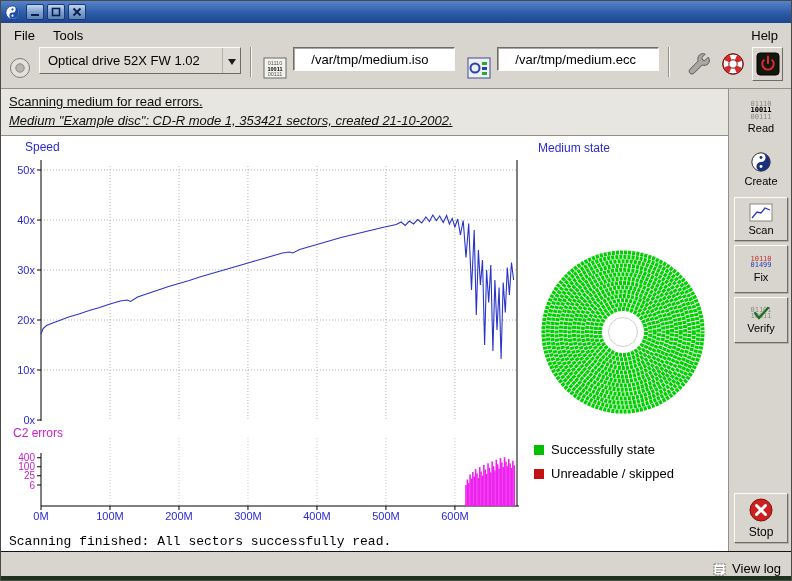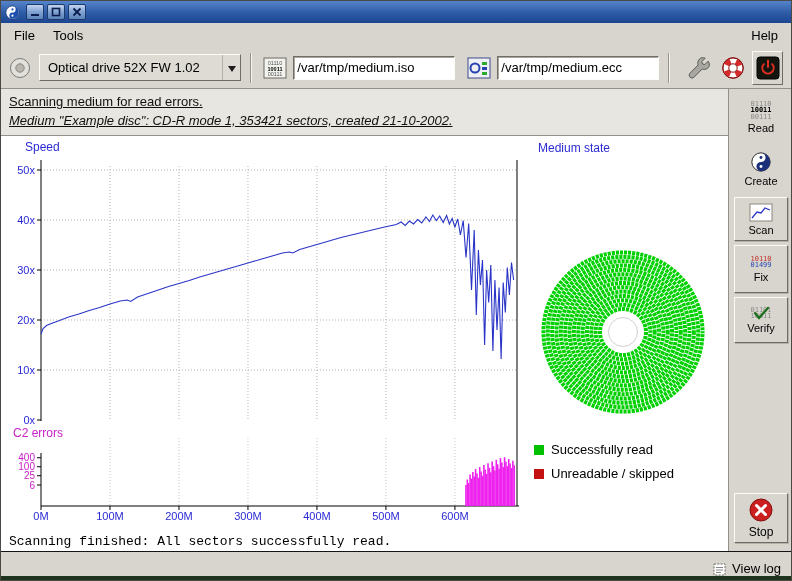--- a/index.html
+++ b/index.html
@@ -16,30 +16,30 @@
   .wbtn{width:18px;height:16px;background:linear-gradient(180deg,#c3d5ee,#7fa2d2 50%,#5d84ba);
     border:1px solid #1c3a6e;border-radius:2px;display:flex;align-items:center;justify-content:center;cursor:default;}
 
   
   .menubar{position:absolute;top:22px;left:0;width:100%;height:24px;background:#d8d5ce;
     display:flex;align-items:center;padding:0 4px;font-size:13px;}
   .menu-item{padding:2px 9px;}
   .menu-item.right{margin-left:auto;}
 
   
-  .toolbar{position:absolute;top:46px;left:0;width:100%;height:42px;display:flex;align-items:center;
+  .toolbar{position:absolute;top:46px;left:0;width:100%;height:42px;display:flex;
     padding:0 8px;border-bottom:1px solid #94918a;background:#d8d5ce;}
   .tsep{width:2px;height:30px;border-left:1px solid #94918a;border-right:1px solid #f6f5f2;margin:0 9px;}
   .combo{display:flex;align-items:center;height:27px;width:212px;margin-left:8px;background:#dedbd4;
     border:1px solid;border-color:#fcfbf8 #6f6c64 #6f6c64 #fcfbf8;font-size:13px;}
   .combo-text{flex:1;padding:0 8px;white-space:nowrap;overflow:hidden;}
   .combo-arrow{width:18px;height:100%;display:flex;align-items:center;justify-content:center;border-left:1px solid #b4b1aa;}
   .combo-arrow::after{content:"";border:4px solid transparent;border-top:6px solid #1d1d1d;margin-top:6px;}
   .entry{height:24px;width:162px;background:#fff;border:1px solid;border-color:#6f6c64 #fcfbf8 #fcfbf8 #6f6c64;
-    box-shadow:inset 1px 1px 0 #a9a69f;font-size:13px;padding:0 3px;margin-left:6px;font-family:"Liberation Sans",sans-serif;color:#000;}
+    box-shadow:inset 1px 1px 0 #a9a69f;font-size:13px;padding:0 17px;margin-left:6px;font-family:"Liberation Sans",sans-serif;color:#000;}
   .tb-icon{display:flex;align-items:center;justify-content:center;}
   .tb-icon.file{margin-left:2px;}
   .tb-btn{width:32px;height:34px;display:flex;align-items:center;justify-content:center;margin-left:4px;}
   .tb-btn.raised{border:1px solid;border-color:#fcfbf8 #6f6c64 #6f6c64 #fcfbf8;background:#d8d5ce;}
 
   
   .main{position:absolute;top:88px;left:0;width:100%;height:462px;background:#d8d5ce;}
   .header{position:absolute;left:0;top:0;width:727px;height:47px;background:#e8e6e0;
     border-bottom:1px solid #94918a;padding:5px 0 0 8px;font-size:13px;color:#101010;text-decoration:underline;}
   .header .l2{font-style:italic;margin-top:4px;}
@@ -298,21 +298,21 @@
             <circle cx="88" cy="89" r="66.5" fill="none" stroke="#00d000" stroke-width="4.0" stroke-dasharray="3.1 1.0" stroke-dashoffset="2"></circle>
             <circle cx="88" cy="89" r="70.85" fill="none" stroke="#00d000" stroke-width="4.0" stroke-dasharray="3.1 1.0" stroke-dashoffset="4.299999999999997"></circle>
             <circle cx="88" cy="89" r="75.19999999999999" fill="none" stroke="#00d000" stroke-width="4.0" stroke-dasharray="3.1 1.0" stroke-dashoffset="6.599999999999998"></circle>
             <circle cx="88" cy="89" r="79.55" fill="none" stroke="#00d000" stroke-width="4.0" stroke-dasharray="3.1 1.0" stroke-dashoffset="1.8999999999999986"></circle>
             <circle cx="88" cy="89" r="14.5" fill="#fff" stroke="#d0d0d0"></circle>
           </svg>
       </div>
 
       <div class="legend" style="top:306px">
         <span class="sq" style="background: rgb(0, 192, 0);"></span>
-        <span>Successfully read</span>
+        <span>Successfully state</span>
       </div>
       <div class="legend" style="top:330px">
         <span class="sq" style="background: rgb(196, 18, 18);"></span>
         <span>Unreadable / skipped</span>
       </div>
 
       <div class="statusmsg">Scanning finished: All sectors successfully read.</div>
     </div>
 
     <div class="sidebar">

